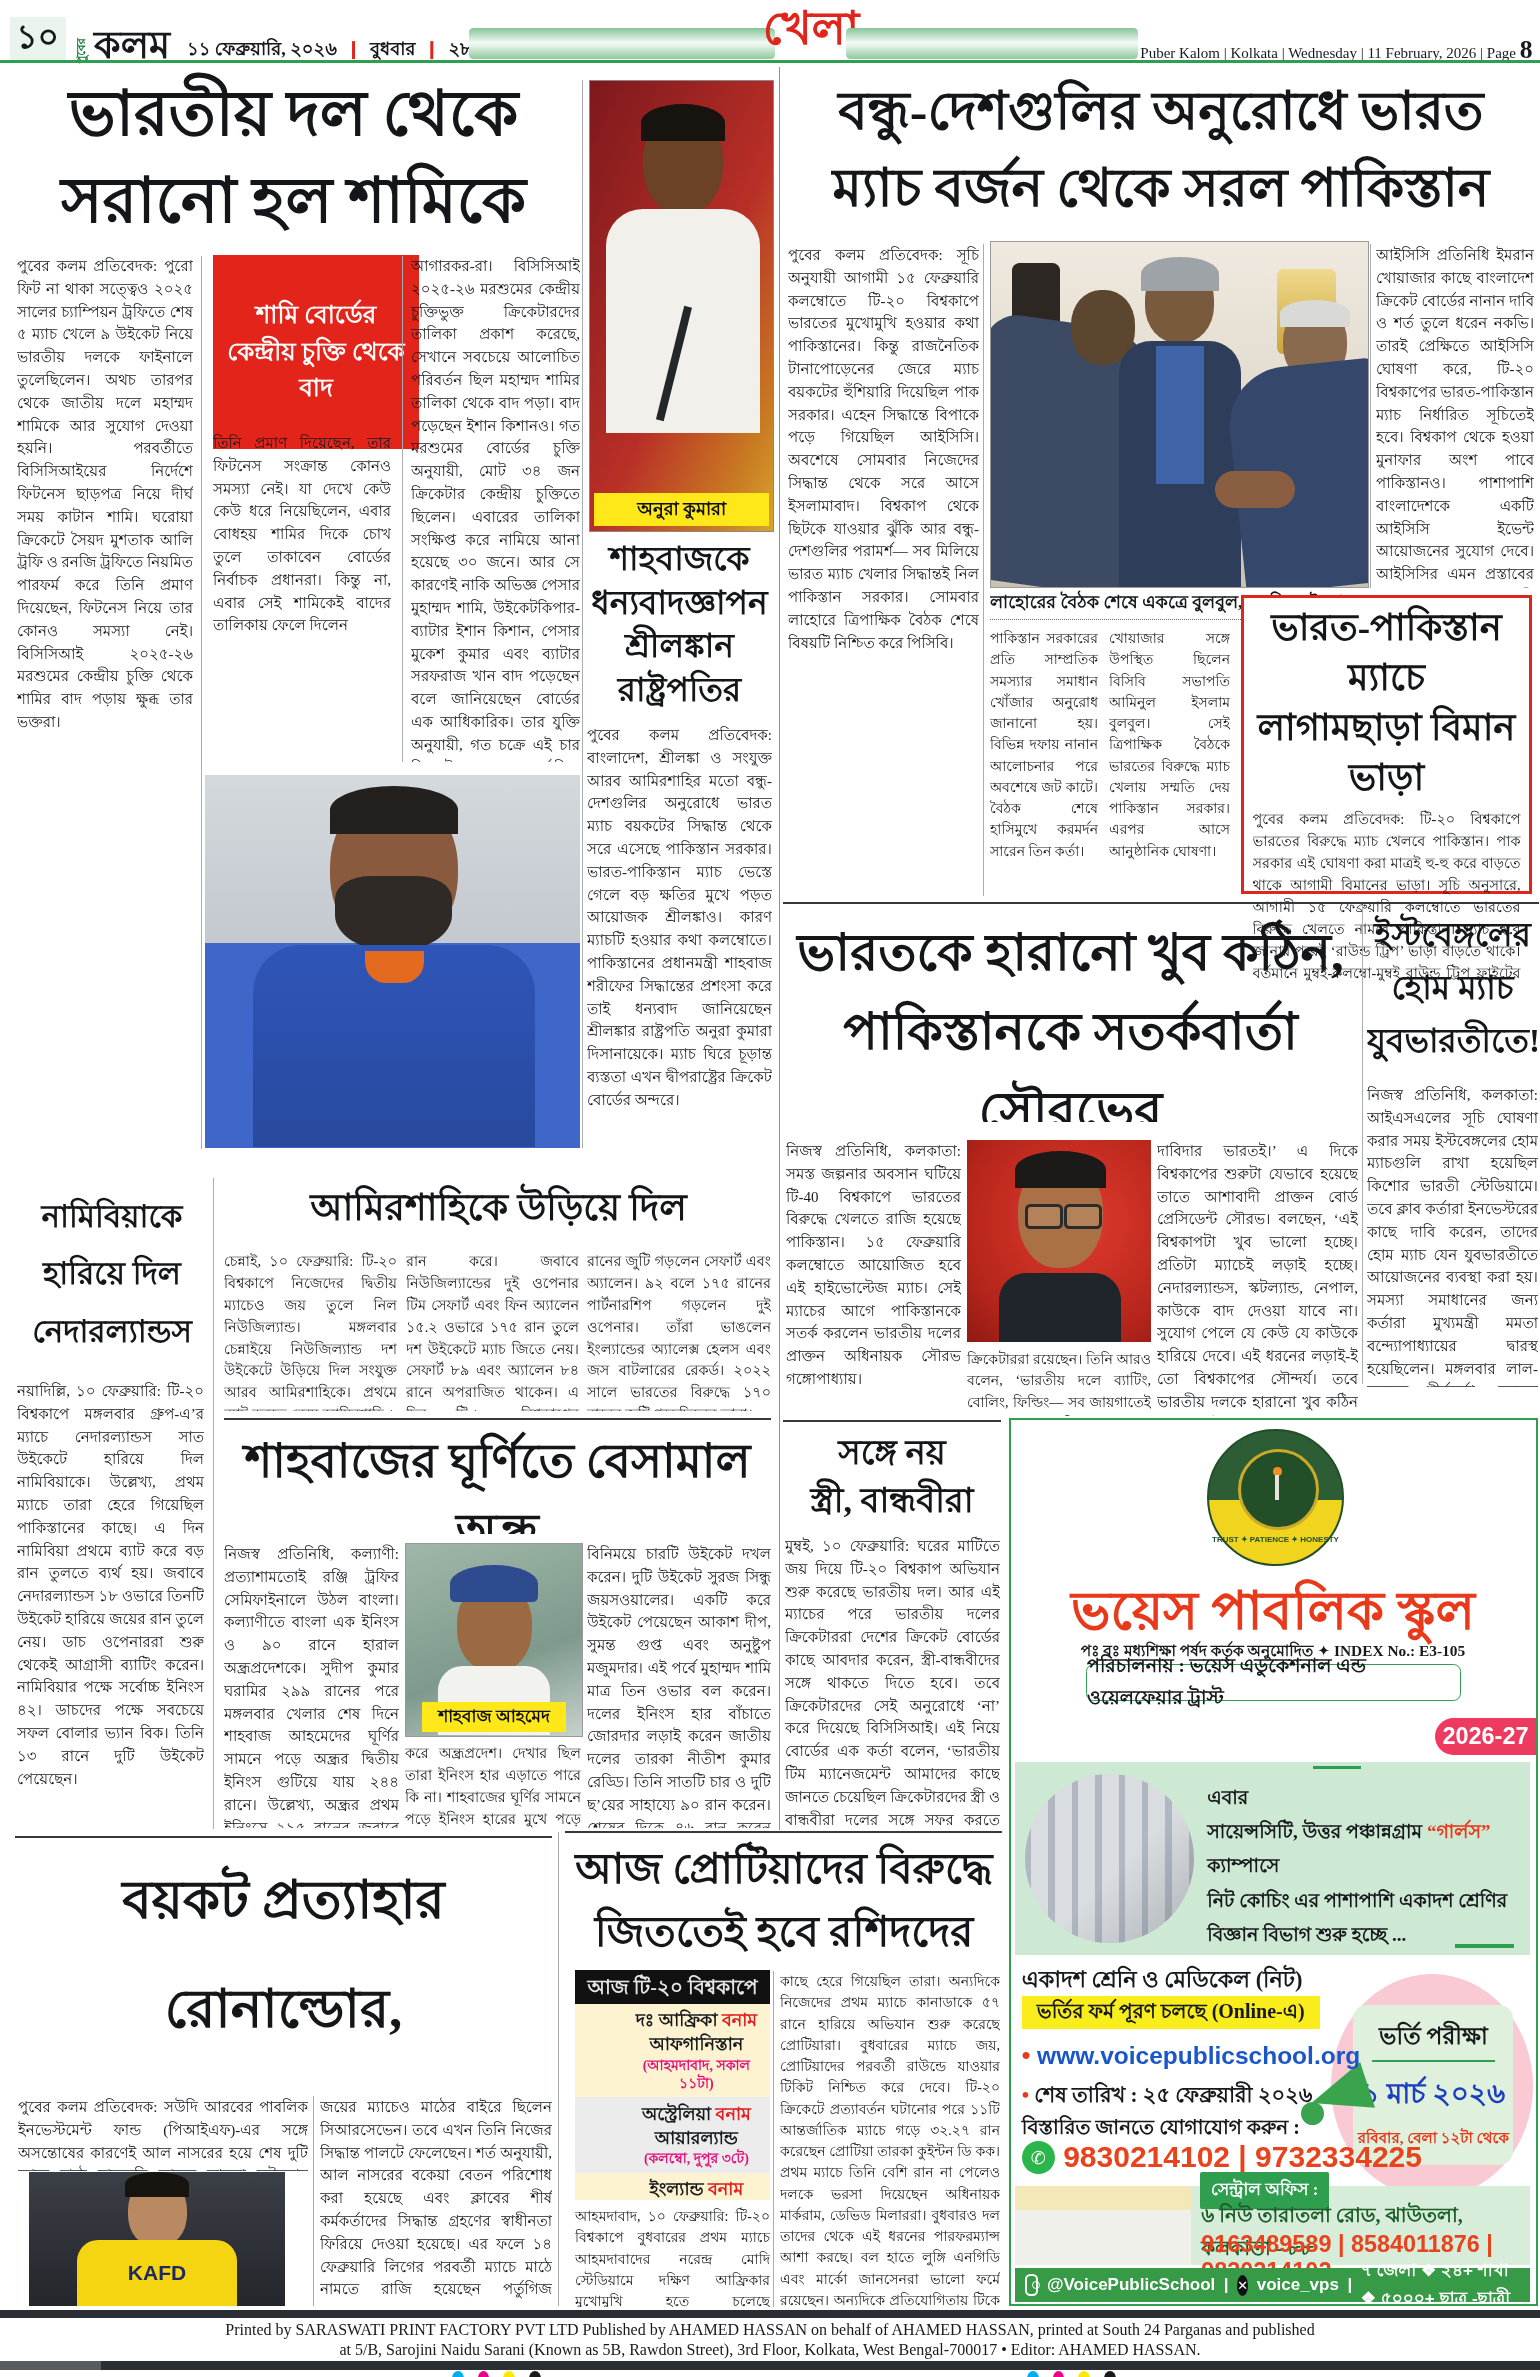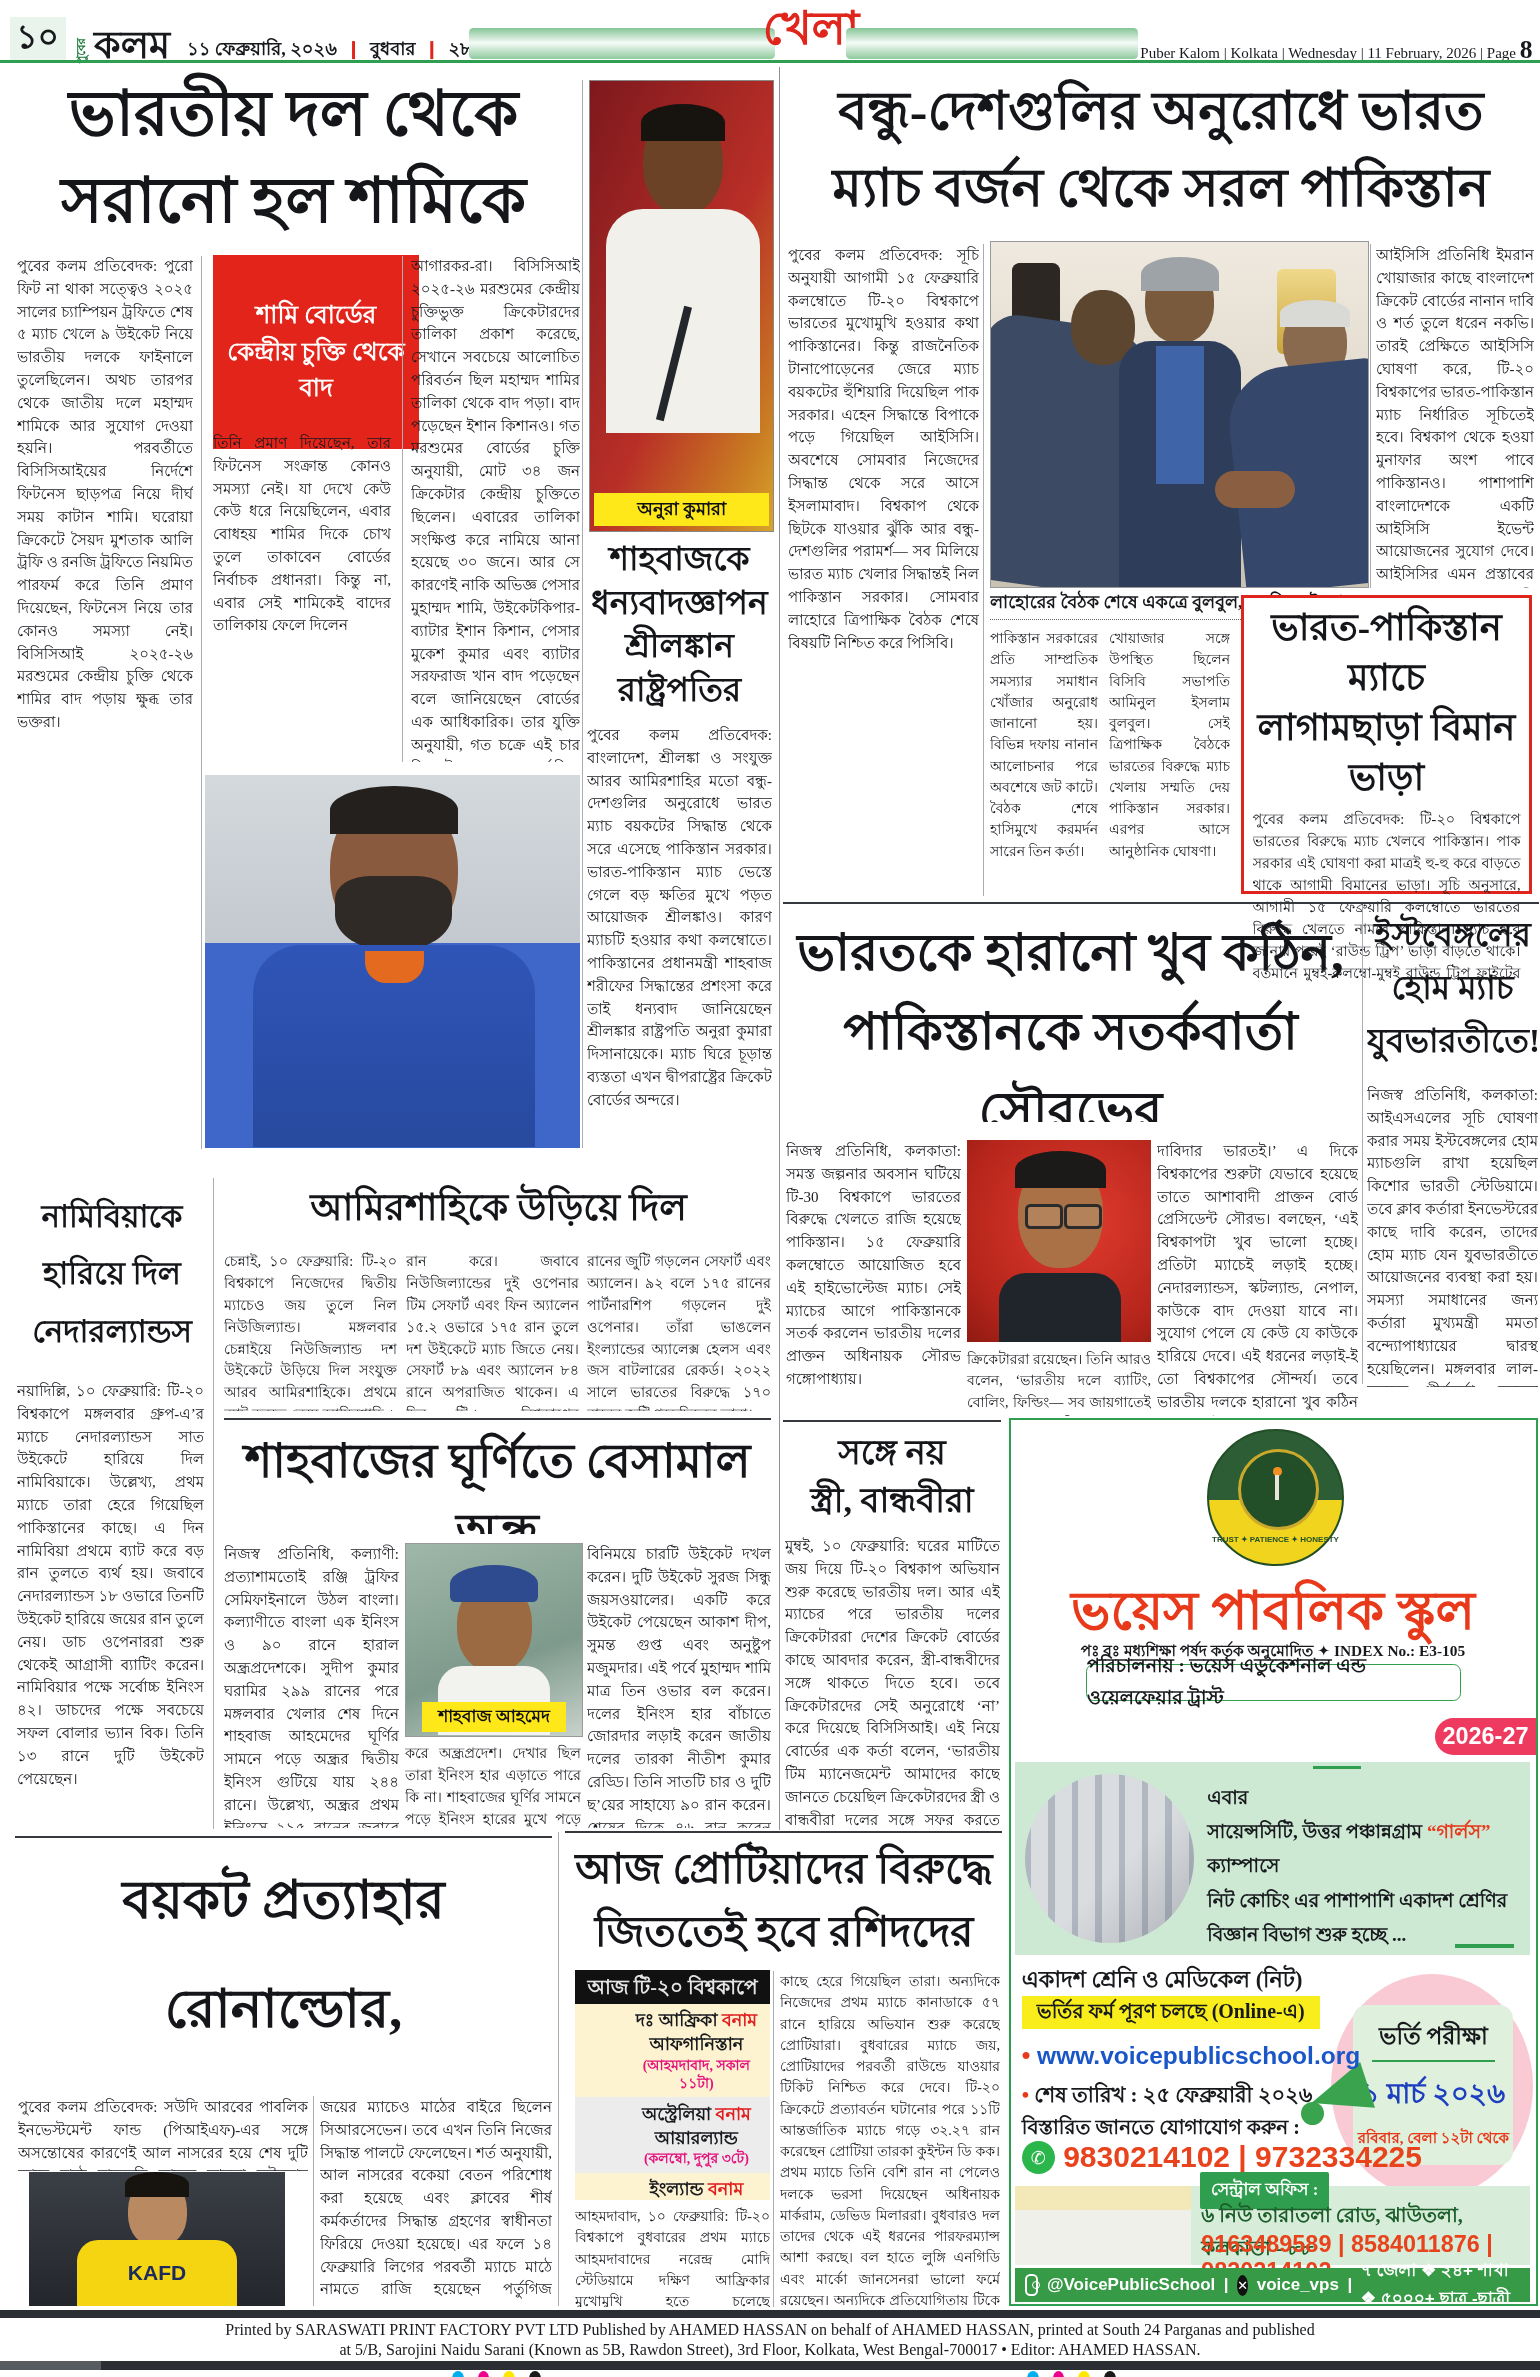--- a/index.html
+++ b/index.html
@@ -135,21 +135,21 @@
     </div>
     <div class="t" style="margin-top:6.4px;font-size:14.4px;height:176px">পুবের কলম প্রতিবেদক: টি-২০ বিশ্বকাপে ভারতের বিরুদ্ধে ম্যাচ খেলবে পাকিস্তান। পাক সরকার এই ঘোষণা করা মাত্রই হু-হু করে বাড়তে থাকে আগামী বিমানের ভাড়া। সূচি অনুসারে, আগামী ১৫ ফেব্রুয়ারি কলম্বোতে ভারতের বিরুদ্ধে খেলতে নামবে পাকিস্তান। ম্যাচ হবে জানার পরেই ‘রাউন্ড ট্রিপ’ ভাড়া বাড়তে থাকে। বর্তমানে মুম্বই-কলম্বো-মুম্বই রাউন্ড ট্রিপ ফ্লাইটের ভাড়া বেড়ে দাঁড়িয়েছে প্রায় ৬০ হাজার টাকা। ইন্ডিগো এয়ারলাইন্স নিজেদের ওয়েবসাইটে জানিয়েছে, ১৩ ফেব্রুয়ারি, অর্থাৎ ম্যাচের দু’দিন আগে বিকেল ৫.৪৫ মিনিটে মুম্বই থেকে কলম্বো যাওয়ার ইকোনমি ক্লাসের টিকিটের দাম ৩১ হাজার টাকার কাছাকাছি। ওই দিনই পরবর্তী ফ্লাইটগুলির ভাড়া ৩০ হাজার থেকে শুরু করে ৪৮ হাজার টাকায় গিয়ে পৌঁছেছে।</div>
   </div>
 
   <div class="hrule" style="left:783px;top:902px;width:756px;height:1.6px"></div>
 
   <div class="abs hl" style="left:783px;top:914px;width:575px;height:208px;font-size:51px;line-height:1.55">
     <div>ভারতকে হারানো খুব কঠিন,</div>
     <div>পাকিস্তানকে সতর্কবার্তা সৌরভের</div>
   </div>
-  <div class="abs t" style="left:786px;top:1140px;width:175px;height:276px">নিজস্ব প্রতিনিধি, কলকাতা: সমস্ত জল্পনার অবসান ঘটিয়ে টি-30 বিশ্বকাপে ভারতের বিরুদ্ধে খেলতে রাজি হয়েছে পাকিস্তান। ১৫ ফেব্রুয়ারি কলম্বোতে আয়োজিত হবে এই হাইভোল্টেজ ম্যাচ। সেই ম্যাচের আগে পাকিস্তানকে সতর্ক করলেন ভারতীয় দলের প্রাক্তন অধিনায়ক সৌরভ গঙ্গোপাধ্যায়।</div>
+  <div class="abs t" style="left:786px;top:1140px;width:175px;height:276px">নিজস্ব প্রতিনিধি, কলকাতা: সমস্ত জল্পনার অবসান ঘটিয়ে টি-40 বিশ্বকাপে ভারতের বিরুদ্ধে খেলতে রাজি হয়েছে পাকিস্তান। ১৫ ফেব্রুয়ারি কলম্বোতে আয়োজিত হবে এই হাইভোল্টেজ ম্যাচ। সেই ম্যাচের আগে পাকিস্তানকে সতর্ক করলেন ভারতীয় দলের প্রাক্তন অধিনায়ক সৌরভ গঙ্গোপাধ্যায়।</div>
   <div class="photo" style="left:967px;top:1140px;width:184px;height:202px;background:radial-gradient(circle at 60% 40%,#e23b2e 0%,#b5251b 70%,#8f1a12 100%)">
     <div class="art" style="left:51px;top:21px;width:85px;height:107px;background:#a97145;border-radius:46%"></div>
     <div class="art" style="left:48px;top:10.7px;width:91px;height:37px;background:#1c1a18;border-radius:50% 50% 0 0"></div>
     <div class="art" style="left:58px;top:64px;width:32px;height:19px;border:3.2px solid #2b2b2b;border-radius:5.3px;background:rgba(255,255,255,.12)"></div>
     <div class="art" style="left:97px;top:64px;width:32px;height:19px;border:3.2px solid #2b2b2b;border-radius:5.3px;background:rgba(255,255,255,.12)"></div>
     <div class="art" style="left:32px;top:133px;width:122px;height:69px;background:#20242b;border-radius:27px 27px 0 0"></div>
   </div>
   <div class="abs t" style="left:967px;top:1349px;width:184px;height:67px;font-size:14px">ক্রিকেটাররা রয়েছেন। তিনি আরও বলেন, ‘ভারতীয় দলে ব্যাটিং, বোলিং, ফিল্ডিং— সব জায়গাতেই ভারসাম্য রয়েছে। বিশ্বকাপ জেতার অন্যতম দাবিদার ভারতই। দুর্দান্ত ছন্দে এই টুর্নামেন্টে ভারতীয় দলকে খেলতে দেখা যাবে।’</div>
   <div class="abs t" style="left:1157px;top:1140px;width:201px;height:276px">দাবিদার ভারতই।’ এ দিকে বিশ্বকাপের শুরুটা যেভাবে হয়েছে তাতে আশাবাদী প্রাক্তন বোর্ড প্রেসিডেন্ট সৌরভ। বলছেন, ‘এই বিশ্বকাপটা খুব ভালো হচ্ছে। প্রতিটা ম্যাচেই লড়াই হচ্ছে। নেদারল্যান্ডস, স্কটল্যান্ড, নেপাল, কাউকে বাদ দেওয়া যাবে না। সুযোগ পেলে যে কেউ যে কাউকে হারিয়ে দেবে। এই ধরনের লড়াই-ই তো বিশ্বকাপের সৌন্দর্য। তবে ভারতীয় দলকে হারানো খুব কঠিন কাজ। টুপি জয়ের দাবিদার ভারতই।’</div>
 

